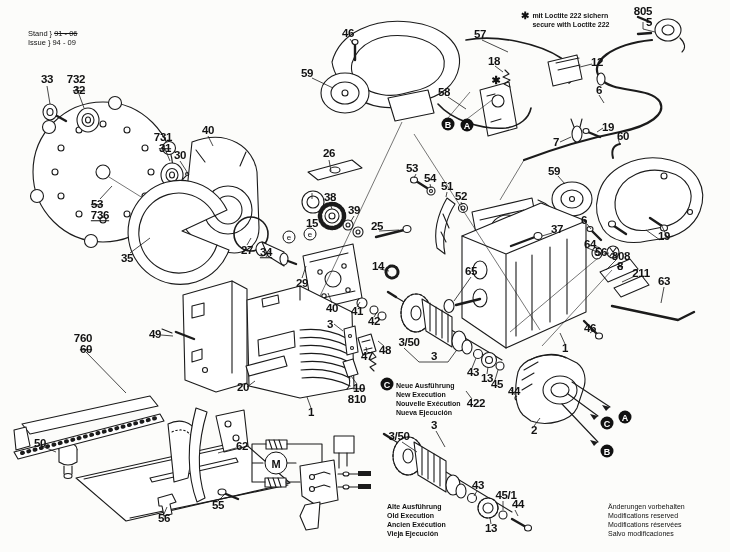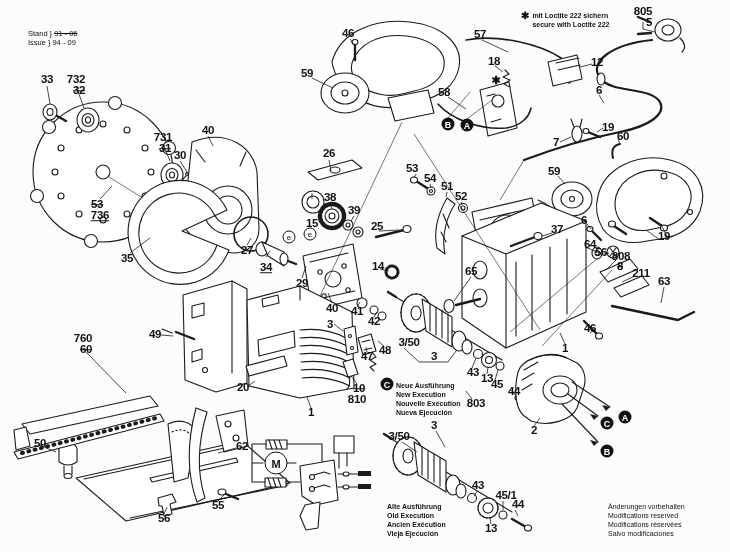--- a/index.html
+++ b/index.html
@@ -378,21 +378,21 @@
       <div class="lbl" style="left: 76px; top: 80px;">732</div>
       <div class="lbl strike" style="left: 79px; top: 91px;">32</div>
       <div class="lbl strike" style="left: 97px; top: 205px;">53</div>
       <div class="lbl" style="left: 100px; top: 216px; text-decoration: underline;">736</div>
       <div class="lbl" style="left: 127px; top: 259px;">35</div>
       <div class="lbl" style="left: 163px; top: 138px;">731</div>
       <div class="lbl strike" style="left: 165px; top: 149px;">31</div>
       <div class="lbl" style="left: 180px; top: 156px;">30</div>
       <div class="lbl" style="left: 208px; top: 131px;">40</div>
       <div class="lbl" style="left: 247px; top: 251px;">27</div>
-      <div class="lbl" style="left: 266px; top: 268px; text-decoration: underline;">34</div>
+      <div class="lbl" style="left: 266px; top: 253px; text-decoration: underline;">34</div>
       <div class="lbl" style="left: 302px; top: 284px;">29</div>
       <div class="lbl" style="left: 312px; top: 187px; margin-top: 37px;">15</div>
       <div class="lbl" style="left: 329px; top: 154px;">26</div>
       <div class="lbl" style="left: 330px; top: 198px;">38</div>
       <div class="lbl" style="left: 354px; top: 211px;">39</div>
       <div class="lbl" style="left: 377px; top: 227px;">25</div>
       <div class="lbl" style="left: 378px; top: 267px;">14</div>
       <div class="lbl" style="left: 332px; top: 309px;">40</div>
       <div class="lbl" style="left: 357px; top: 312px;">41</div>
       <div class="lbl" style="left: 374px; top: 322px;">42</div>
@@ -426,21 +426,21 @@
       <div class="lbl" style="left: 664px; top: 237px;">19</div>
       <div class="lbl" style="left: 590px; top: 329px;">46</div>
       <div class="lbl" style="left: 565px; top: 349px;">1</div>
       <div class="lbl" style="left: 311px; top: 413px;">1</div>
       <div class="lbl" style="left: 409px; top: 343px;">3/50</div>
       <div class="lbl" style="left: 434px; top: 357px;">3</div>
       <div class="lbl" style="left: 473px; top: 373px;">43</div>
       <div class="lbl" style="left: 487px; top: 379px;">13</div>
       <div class="lbl" style="left: 497px; top: 385px;">45</div>
       <div class="lbl" style="left: 514px; top: 392px;">44</div>
-      <div class="lbl" style="left: 476px; top: 404px;">803</div>
+      <div class="lbl" style="left: 476px; top: 404px;">422</div>
       <div class="lbl" style="left: 534px; top: 431px;">2</div>
       <div class="lbl" style="left: 399px; top: 437px;">3/50</div>
       <div class="lbl" style="left: 434px; top: 426px;">3</div>
       <div class="lbl" style="left: 478px; top: 486px;">43</div>
       <div class="lbl" style="left: 506px; top: 496px;">45/1</div>
       <div class="lbl" style="left: 518px; top: 505px;">44</div>
       <div class="lbl" style="left: 491px; top: 529px;">13</div>
       <div class="lbl" style="left: 83px; top: 339px;">760</div>
       <div class="lbl strike" style="left: 86px; top: 350px;">60</div>
       <div class="lbl" style="left: 155px; top: 335px;">49</div>

